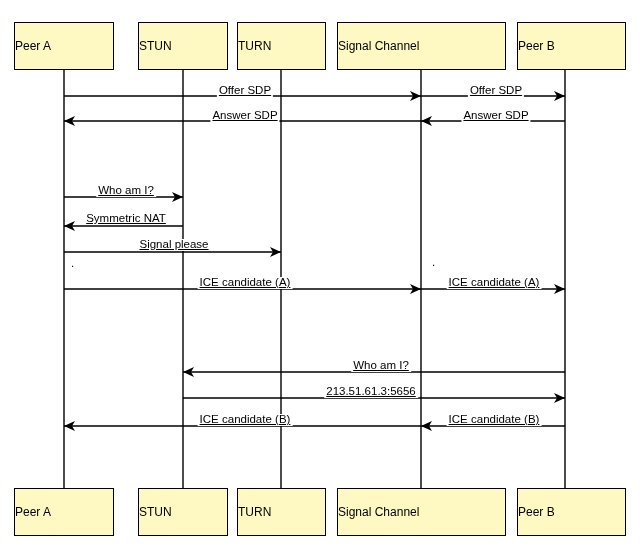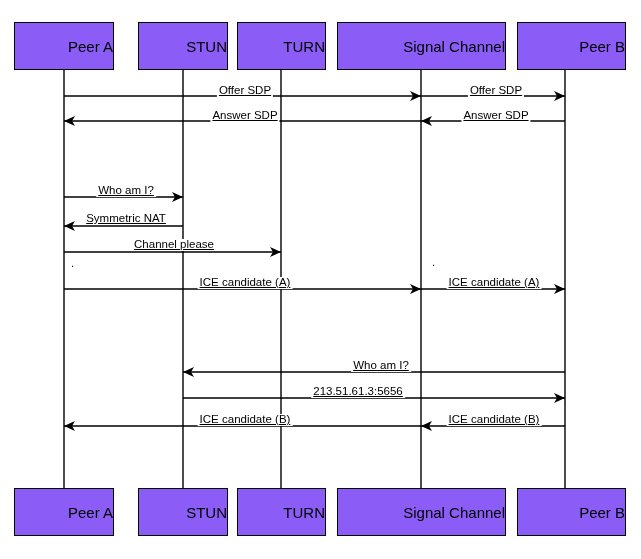--- a/index.html
+++ b/index.html
@@ -20,25 +20,25 @@
   }
   #diagram svg {
     position: absolute;
     left: 0;
     top: 0;
   }
   .lifeline-box {
     position: absolute;
     box-sizing: border-box;
     border: 1px solid #000000;
-    background: #8b5cf6;
+    background: #fef9c3;
     display: flex;
     align-items: center;
-    justify-content: flex-end;
-    font-size: 15px;
+    justify-content: flex-start;
+    font-size: 12px;
     line-height: 1;
     white-space: nowrap;
     color: #000000;
   }
   .msg-label {
     position: absolute;
     font-size: 11.5px;
     line-height: 1;
     white-space: nowrap;
     background: #ffffff;
@@ -122,25 +122,25 @@
         <span>Peer B</span>
       </div>
     </div>
   <div id="labels-layer">
       <div class="msg-label center" style="left: 245px; top: 85px;">Offer SDP</div>
       <div class="msg-label center" style="left: 496px; top: 85px;">Offer SDP</div>
       <div class="msg-label center" style="left: 245px; top: 110px;">Answer SDP</div>
       <div class="msg-label center" style="left: 496px; top: 110px;">Answer SDP</div>
       <div class="msg-label center" style="left: 126px; top: 185px;">Who am I?</div>
       <div class="msg-label center" style="left: 126px; top: 213px;">Symmetric NAT</div>
-      <div class="msg-label center" style="left: 174px; top: 239px;">Channel please</div>
+      <div class="msg-label center" style="left: 174px; top: 239px;">Signal please</div>
       <div class="msg-label center" style="left: 245px; top: 277px;">ICE candidate (A)</div>
       <div class="msg-label center" style="left: 494px; top: 277px;">ICE candidate (A)</div>
       <div class="msg-label center" style="left: 381px; top: 360px;">Who am I?</div>
-      <div class="msg-label center" style="left: 358px; top: 386px;">213.51.61.3:5656</div>
+      <div class="msg-label center" style="left: 371px; top: 386px;">213.51.61.3:5656</div>
       <div class="msg-label center" style="left: 245px; top: 414px;">ICE candidate (B)</div>
       <div class="msg-label center" style="left: 494px; top: 414px;">ICE candidate (B)</div>
     </div>
   <div id="marks-layer">
       <div class="dot-mark" style="left: 71px; top: 258px;">.</div>
       <div class="dot-mark" style="left: 432px; top: 257px;">.</div>
     </div>
 </div>
 
 </body></html>

